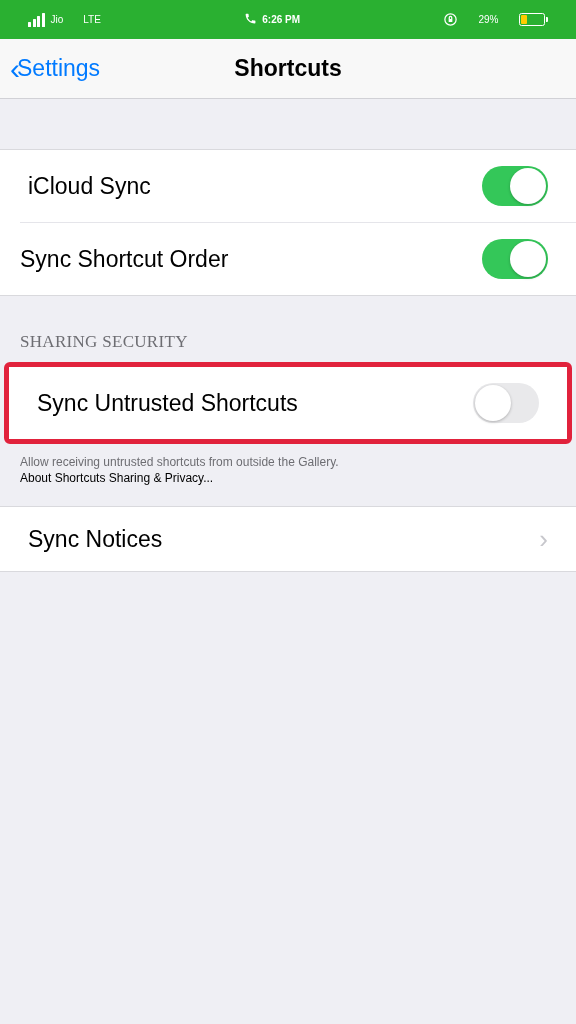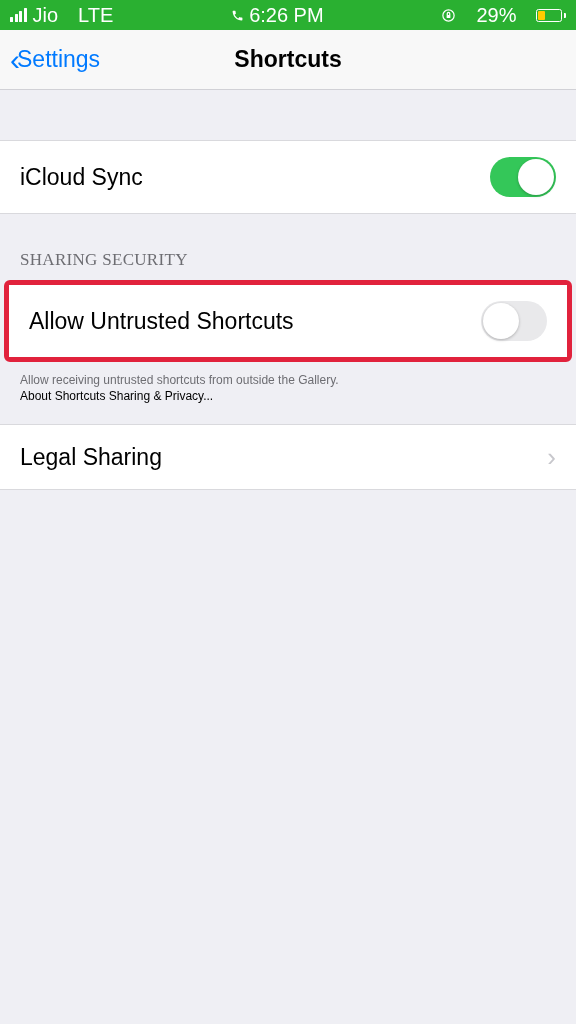--- a/index.html
+++ b/index.html
@@ -4,31 +4,31 @@
   <style>
     * { margin: 0; padding: 0; box-sizing: border-box; }
     body {
       width: 576px;
       height: 1024px;
       font-family: -apple-system, "Helvetica Neue", Helvetica, Arial, sans-serif;
       background: #efeff4;
       overflow: hidden;
     }
     .status-bar {
-      height: 30px;
+      height: 39px;
       background: #2ab031;
       color: #fff;
       display: flex;
       align-items: center;
       justify-content: space-between;
-      padding: 0 10px;
-      font-size: 20px;
+      padding: 0 28px;
+      font-size: 10px;
     }
     .status-left { display: flex; align-items: center; gap: 4px; }
-    .status-center { display: flex; align-items: center; gap: 5px; font-weight: 400; }
+    .status-center { display: flex; align-items: center; gap: 5px; font-weight: 700; }
     .status-right { display: flex; align-items: center; gap: 20px; }
     .signal-bars { display: inline-flex; align-items: flex-end; gap: 1.5px; margin-right: 2px; }
     .signal-bars span { width: 3px; background: #fff; display: inline-block; border-radius: 0.5px; }
     .signal-bars span:nth-child(1){height:5px;}
     .signal-bars span:nth-child(2){height:8px;}
     .signal-bars span:nth-child(3){height:11px;}
     .signal-bars span:nth-child(4){height:14px;}
     .battery { display: inline-flex; align-items: center; }
     .battery-body {
       width: 26px; height: 13px; border: 1.2px solid #fff; border-radius: 2.5px;
@@ -50,21 +50,21 @@
     }
     .back-btn { display: flex; align-items: center; color: #007aff; font-size: 23px; cursor: pointer; }
     .back-chevron { font-size: 30px; line-height: 1; margin-right: -3px; font-weight: 300; }
     .nav-title {
       position: absolute; left: 0; right: 0; text-align: center;
       font-size: 23px; font-weight: 600; color: #000; pointer-events: none;
     }
     .section { background: #fff; border-top: 1px solid #d9d9dd; border-bottom: 1px solid #d9d9dd; }
     .row {
       display: flex; align-items: center; justify-content: space-between;
-      padding: 16px 20px; min-height: 64px;
+      padding: 16px 28px; min-height: 64px;
     }
     .row + .row { border-top: 1px solid #e5e5ea; margin-left: 20px; padding-left: 0; }
     .row-label { font-size: 23px; color: #000; }
     .toggle {
       width: 66px; height: 40px; border-radius: 20px; position: relative;
       transition: background .2s; cursor: pointer;
     }
     .toggle.on { background: #34c759; }
     .toggle.off { background: #e9e9eb; }
     .toggle-knob {
@@ -140,39 +140,45 @@
   <div class="nav-title">Shortcuts</div>
 </div>
 
 <div class="section gap-top-1">
   <div class="row">
     <div class="row-label">iCloud Sync</div>
     <div class="toggle on">
         <div class="toggle-knob"></div>
       </div>
   </div>
+  <div class="row">
+    <div class="row-label">Sync Shortcut Order</div>
+    <div class="toggle on">
+        <div class="toggle-knob"></div>
+      </div>
+  </div>
 </div>
 
 <div class="section-header gap-top-2">Sharing Security</div>
 
 <div class="highlight-box">
   <div class="section" style="border-top:none;border-bottom:none;">
     <div class="row">
-      <div class="row-label">Allow Untrusted Shortcuts</div>
+      <div class="row-label">Sync Untrusted Shortcuts</div>
       <div class="toggle off">
           <div class="toggle-knob"></div>
         </div>
     </div>
   </div>
 </div>
 
 <div class="section-footer">
   <span>Allow receiving untrusted shortcuts from outside the Gallery.</span>
   <br>
   <a href="#">About Shortcuts Sharing &amp; Privacy...</a>
 </div>
 
 <div class="section">
   <div class="row">
-    <div class="row-label">Legal Sharing</div>
+    <div class="row-label">Sync Notices</div>
     <div class="disclosure">›</div>
   </div>
 </div>
 
 </body></html>

